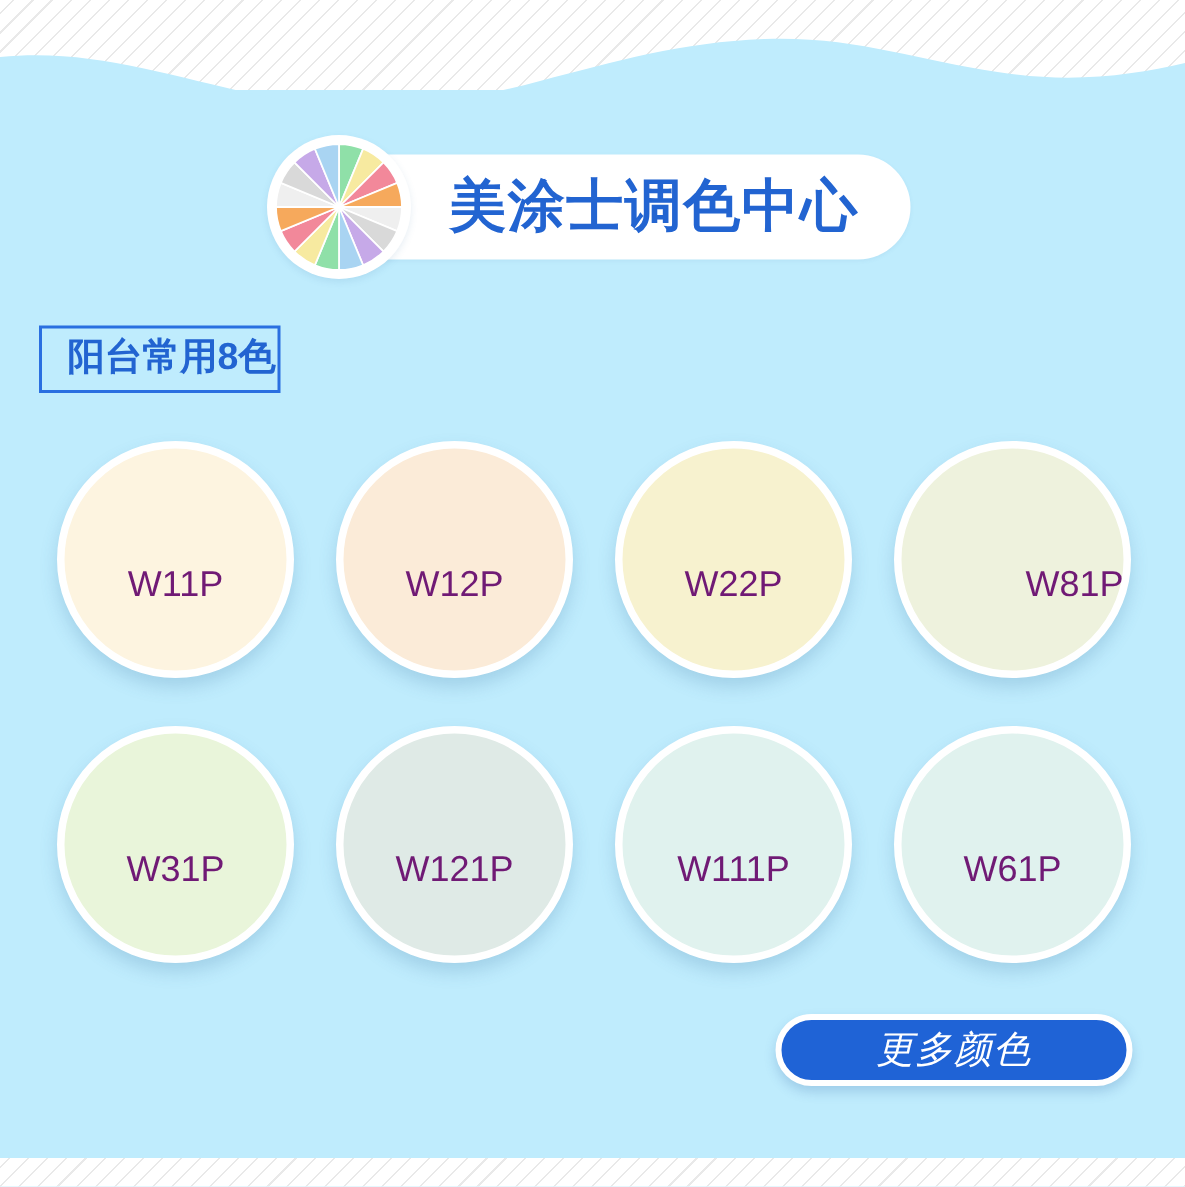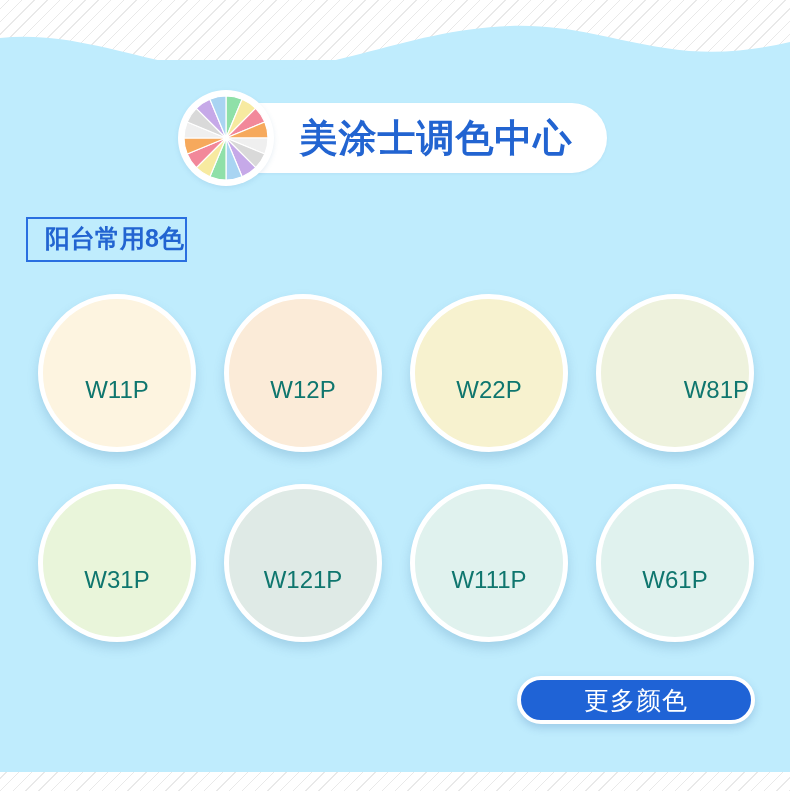--- a/index.html
+++ b/index.html
@@ -158,21 +158,21 @@
     border-radius: 50%;
     border: 5px solid #ffffff;
     box-sizing: border-box;
     display: flex;
     align-items: center;
     justify-content: center;
     box-shadow: 0 6px 11px rgba(60,115,160,0.22);
   }
   .swatch-label {
     font-size: 24px;
-    color: #0f766e;
+    color: #701a75;
     line-height: 1;
     margin-top: 34px;
     white-space: nowrap;
   }
 
   
   .more-btn {
     position: absolute;
     left: 517px;
     top: 676px;
@@ -188,20 +188,21 @@
     justify-content: center;
     box-shadow: 0 4px 8px rgba(40,90,160,0.22);
     cursor: pointer;
   }
   .more-btn-text {
     font-size: 25px;
     color: #ffffff;
     line-height: 1;
     letter-spacing: 1px;
     white-space: nowrap;
+    font-style: italic;
   }
 </style>
 </head>
 <body>
 
 <div id="page">
 
   <div class="stripe-band stripe-top"></div>
 
   <svg class="wave-top" viewBox="0 0 790 64" preserveAspectRatio="none">

